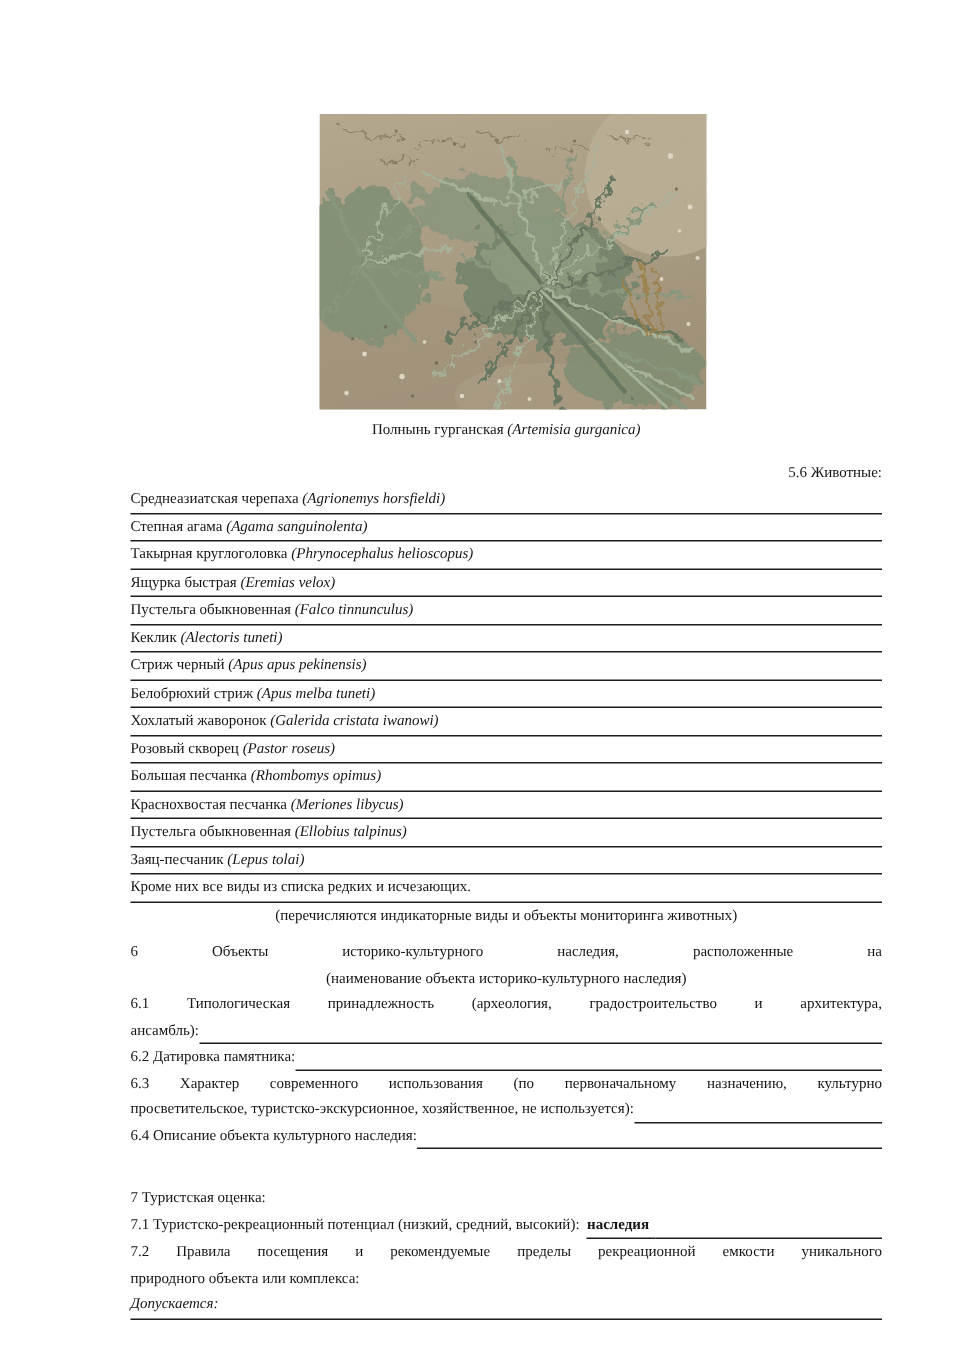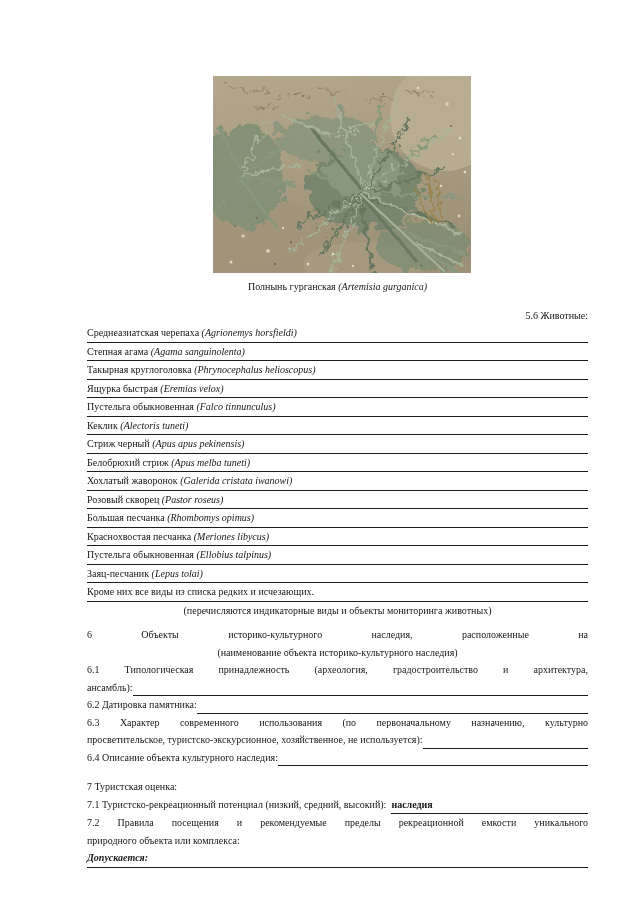--- a/index.html
+++ b/index.html
@@ -19,23 +19,23 @@
   .photo-wrap svg{display:block;width:258px;height:197px;}
   .caption{text-align:center;margin-top:5px;white-space:nowrap;}
   .it{font-style:italic;}
   .heading{margin-top:11px;text-align:right;}
   .u-row{border-bottom:1px solid #1c1c1c;white-space:nowrap;overflow:hidden;}
   .fill{display:flex;white-space:nowrap;}
   .fill .rule{flex:1 1 auto;border-bottom:1px solid #1c1c1c;}
   .just{text-align:justify;text-align-last:justify;white-space:nowrap;overflow:hidden;height:17.5px;}
   .center{text-align:center;white-space:nowrap;}
   .sec6{margin-top:7px;}
-  .sec7{margin-top:12px;}
+  .sec7{margin-top:24px;}
   .val{font-weight:bold;border-bottom:1px solid #1c1c1c;margin-left:5px;padding-right:4px;}
-  .allowed{font-style:italic;font-weight:bold;border-bottom:1px solid #1c1c1c;}
+  .allowed{font-style:italic;font-weight:normal;border-bottom:1px solid #1c1c1c;}
 </style>
 </head>
 <body>
 
 <div class="content">
 
   <div class="photo-wrap">
     <svg viewBox="0 0 258 197" xmlns="http://www.w3.org/2000/svg">
       <defs>
         <linearGradient id="sand" x1="0" y1="0" x2="0.25" y2="1">

